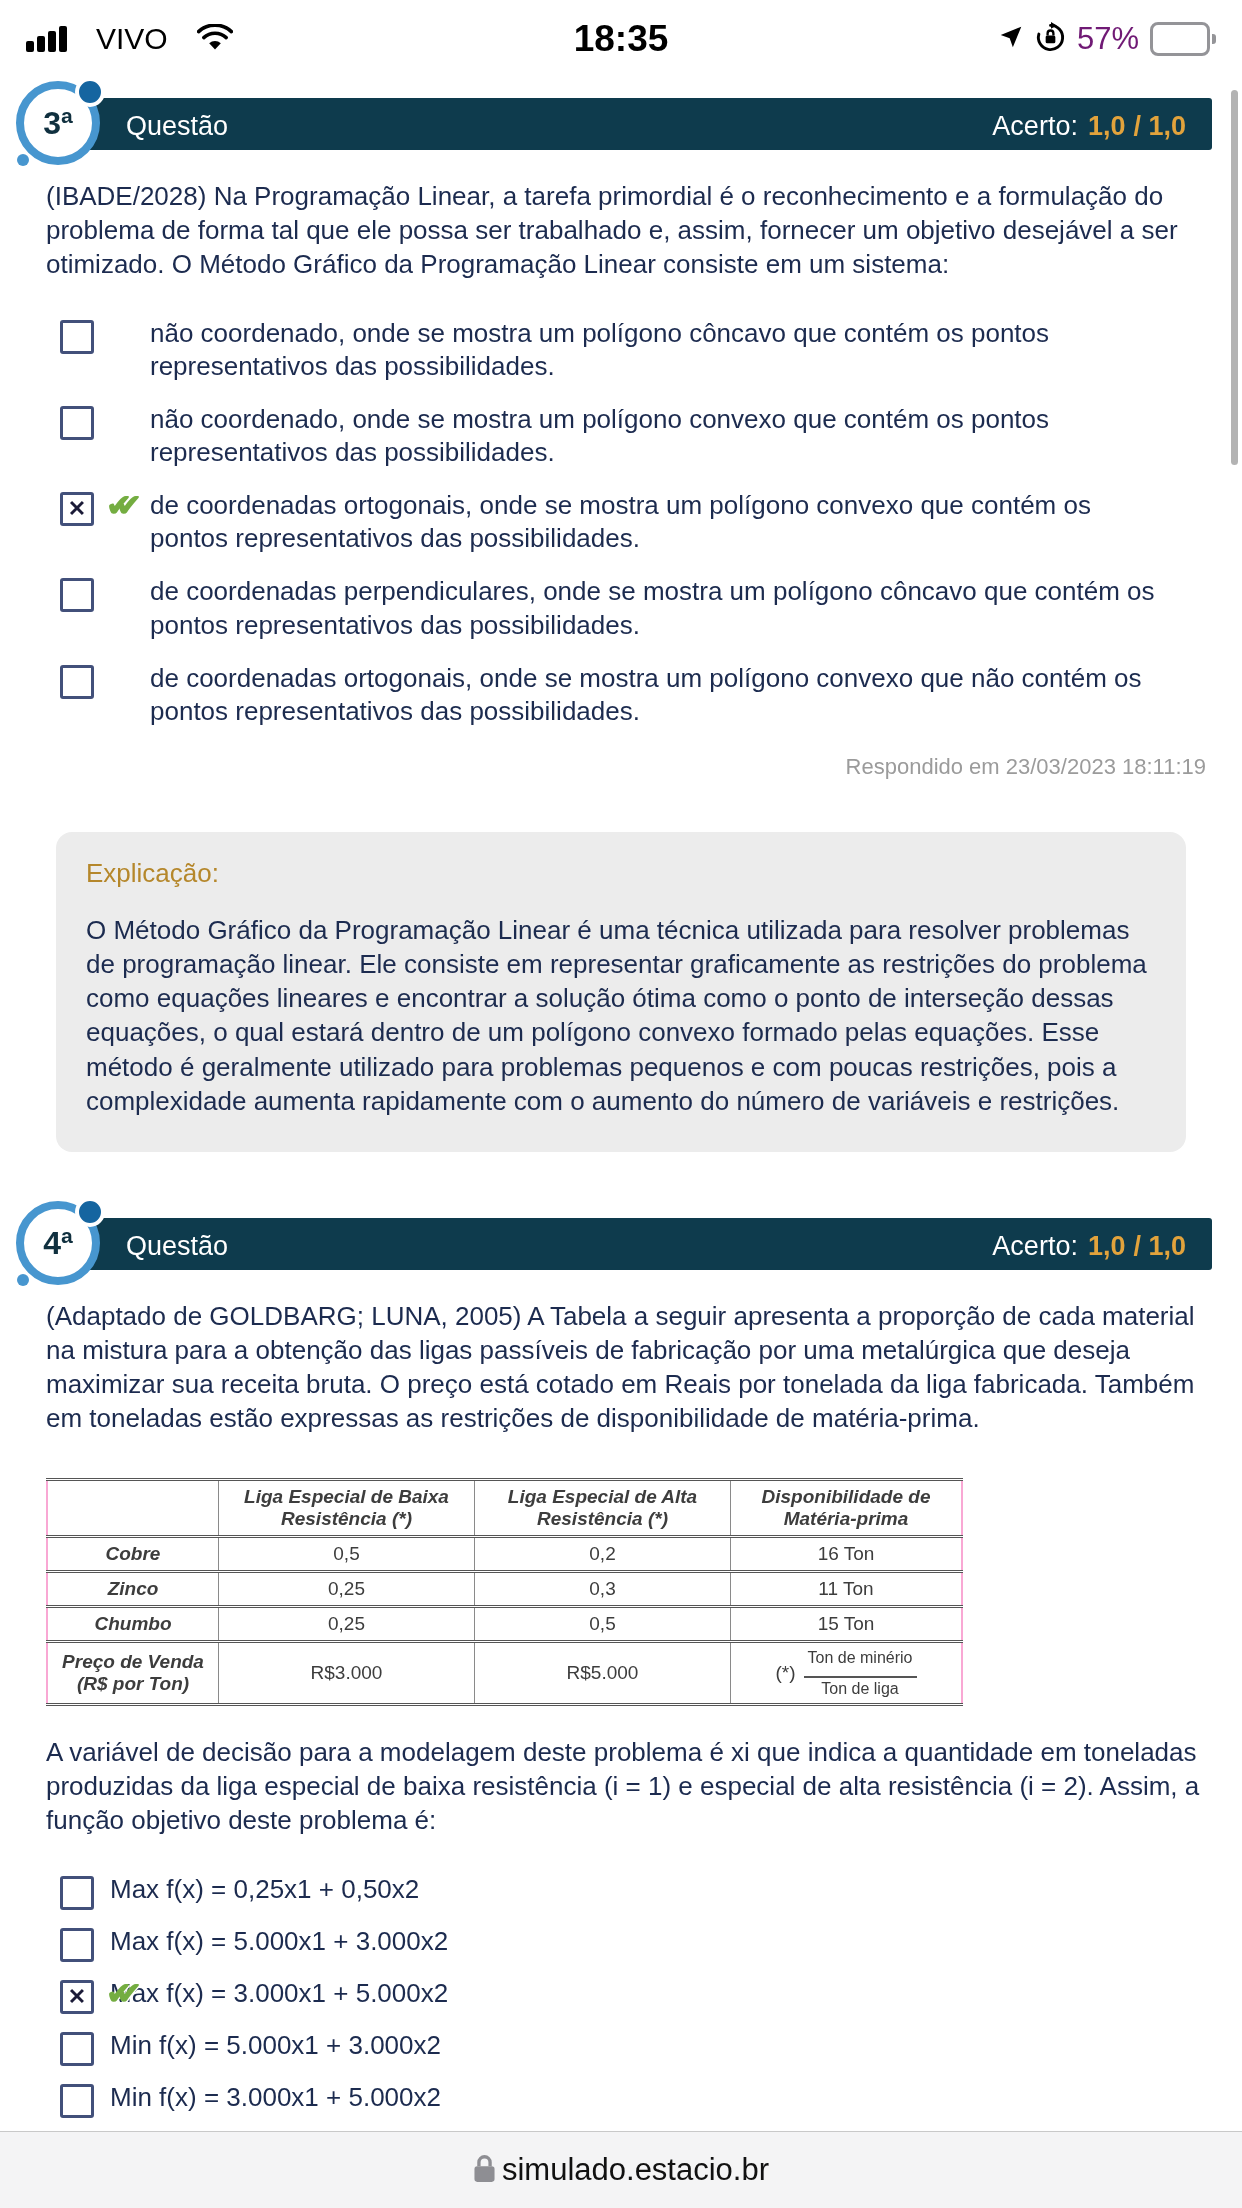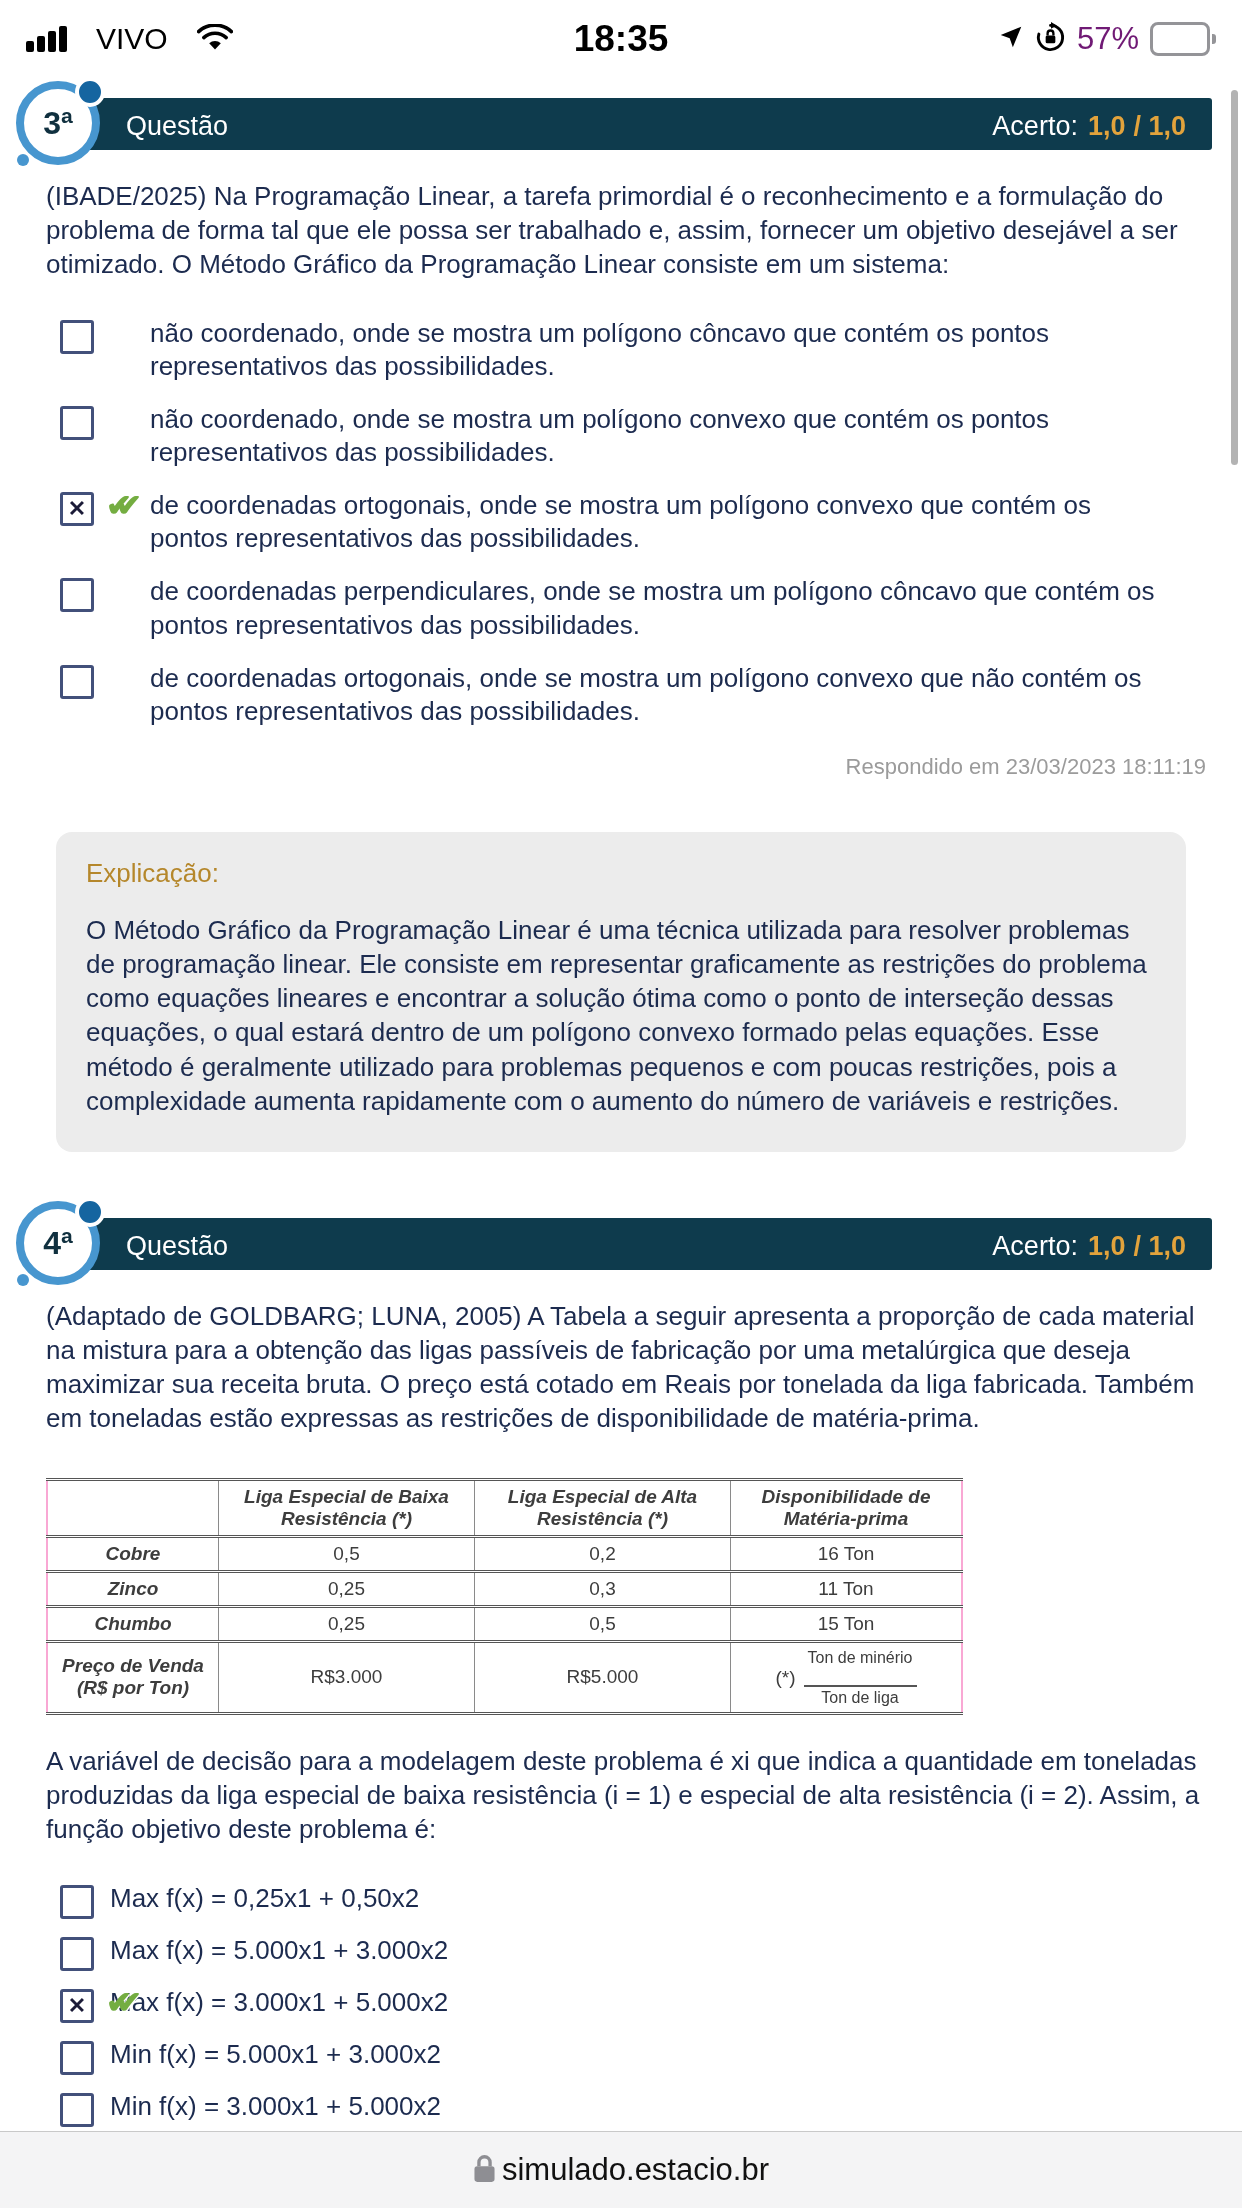--- a/index.html
+++ b/index.html
@@ -61,21 +61,21 @@
   
   .data-table{margin:42px 0 0 16px;border-collapse:collapse;font-style:italic;color:#3d3d3d;border:2px solid #f9a8d4;}
   .data-table th,.data-table td{border:1px solid #8a8a8a;border-top:3px double #555;border-bottom:3px double #555;
     padding:5px 10px;text-align:center;vertical-align:middle;}
   .data-table thead th,.data-table tbody th{font-size:19px;font-weight:bold;}
   .data-table td{font-size:19px;font-style:normal;}
   .col-label{width:150px;}.col-a{width:235px;}.col-b{width:235px;}.col-c{width:210px;}
   .note-cell{font-size:17px;white-space:nowrap;}
   .note-prefix{vertical-align:middle;}
   .fraction{display:inline-block;vertical-align:middle;margin-left:8px;font-size:16px;line-height:1.2;}
-  .fraction .num{display:block;border-bottom:2px solid #555;padding:0 4px 18px;}
+  .fraction .num{display:block;border-bottom:2px solid #555;padding:0 4px 9px;}
   .fraction .den{display:block;padding-top:1px;}
   
   .url-bar{position:absolute;left:0;right:0;bottom:0;height:76px;background:#f4f4f5;border-top:1px solid #c9c9c9;
     display:flex;align-items:center;justify-content:center;gap:6px;}
   .url-text{font-size:31px;color:#111111;}
 </style>
 </head>
 <body>
 
 <header class="status-bar">
@@ -130,21 +130,21 @@
         <span class="badge-dot-small"></span>
       </div>
       <span class="q-title">Questão</span>
       <span class="q-score">
         <span>Acerto:</span>
         <span class="score-num">1,0</span>
         <span class="score-total">/ 1,0</span>
       </span>
     </div>
 
-    <p class="q-body">(IBADE/2025) Na Programação Linear, a tarefa primordial é o reconhecimento e a formulação do problema de forma tal que ele possa ser trabalhado e, assim, fornecer um objetivo desejável a ser otimizado. O Método Gráfico da Programação Linear consiste em um sistema:</p>
+    <p class="q-body">(IBADE/2028) Na Programação Linear, a tarefa primordial é o reconhecimento e a formulação do problema de forma tal que ele possa ser trabalhado e, assim, fornecer um objetivo desejável a ser otimizado. O Método Gráfico da Programação Linear consiste em um sistema:</p>
 
     <div class="options">
       <div class="option">
         <span class="checkbox"></span>
         <span class="option-text">não coordenado, onde se mostra um polígono côncavo que contém os pontos representativos das possibilidades.</span>
       </div>
       <div class="option">
         <span class="checkbox"></span>
         <span class="option-text">não coordenado, onde se mostra um polígono convexo que contém os pontos representativos das possibilidades.</span>
       </div>

